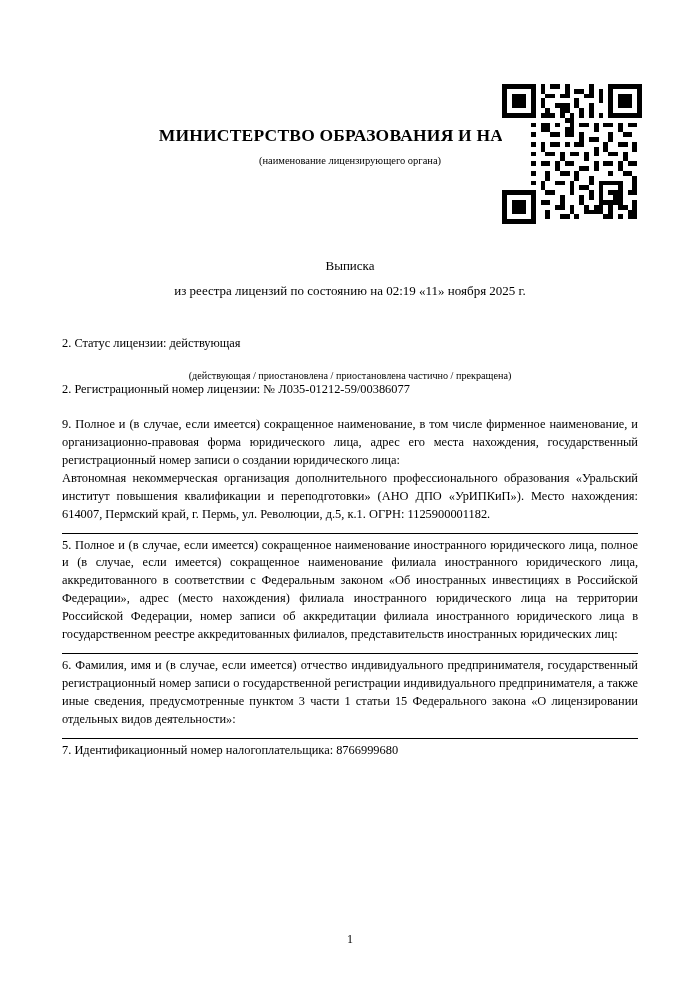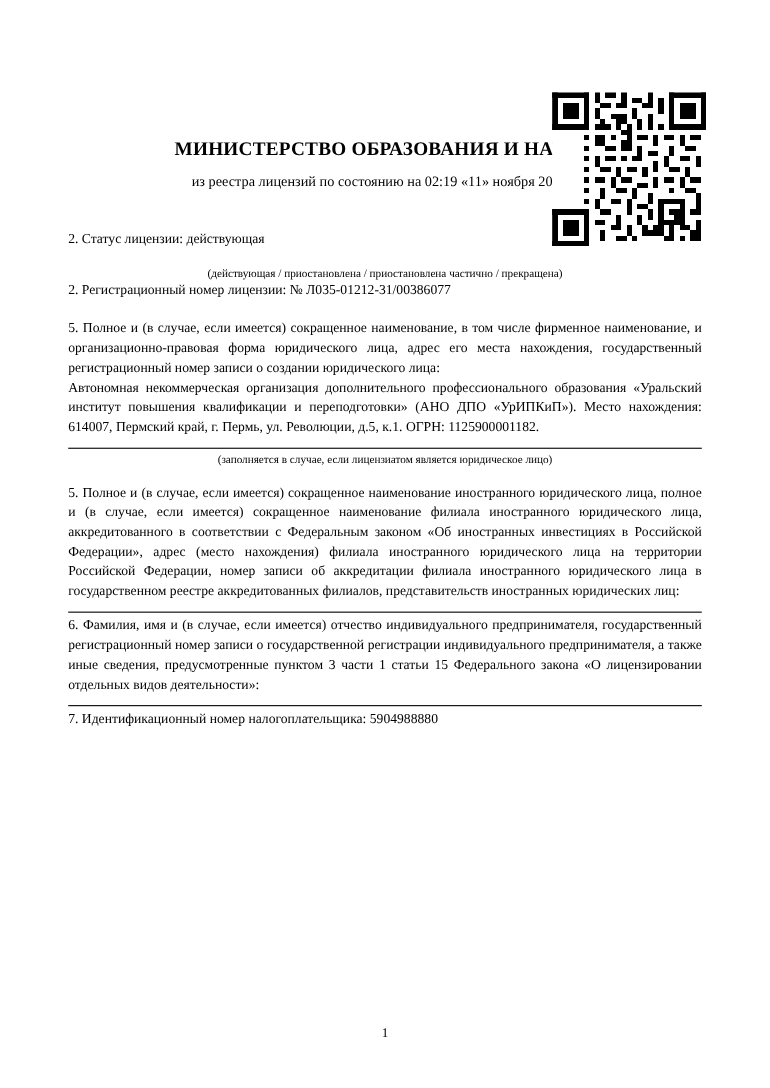--- a/index.html
+++ b/index.html
@@ -234,41 +234,42 @@
         <rect x="26" y="26" width="2" height="2"></rect>
         <rect x="20" y="26" width="1" height="1"></rect>
           <rect x="23" y="22" width="1" height="2"></rect>
       </g>
     </svg>
   </div>
 
   <div class="org-title">
     <div>МИНИСТЕРСТВО ОБРАЗОВАНИЯ И НАУКИ</div>
   </div>
-
+  <div class="org-sub">(наименование лицензирующего органа)</div>
+
+  <div class="doc-title">Выписка</div>
   <div class="doc-subtitle">из реестра лицензий по состоянию на 02:19 «11» ноября 2025 г.</div>
 
   <div class="items">
 
     <div class="item">2. Статус лицензии: действующая</div>
     <div class="note-indent">(действующая / приостановлена / приостановлена частично / прекращена)</div>
 
-    <div class="item">2. Регистрационный номер лицензии: № Л035-01212-31/00386077</div>
-
-
-    <div class="body-text">5. Полное и (в случае, если имеется) сокращенное наименование, в том числе фирменное наименование, и организационно-правовая форма юридического лица, адрес его места нахождения, государственный регистрационный номер записи о создании юридического лица:</div>
+    <div class="item">2. Регистрационный номер лицензии: № Л035-01212-59/00386077</div>
+
+
+    <div class="body-text">9. Полное и (в случае, если имеется) сокращенное наименование, в том числе фирменное наименование, и организационно-правовая форма юридического лица, адрес его места нахождения, государственный регистрационный номер записи о создании юридического лица:</div>
     <div class="body-text">Автономная некоммерческая организация дополнительного профессионального образования «Уральский институт повышения квалификации и переподготовки» (АНО ДПО «УрИПКиП»). Место нахождения: 614007, Пермский край, г. Пермь, ул. Революции, д.5, к.1. ОГРН: 1125900001182.</div>
     <hr class="rule">
-    <div class="note">(заполняется в случае, если лицензиатом является юридическое лицо)</div>
 
     <div class="body-text">5. Полное и (в случае, если имеется) сокращенное наименование иностранного юридического лица, полное и (в случае, если имеется) сокращенное наименование филиала иностранного юридического лица, аккредитованного в соответствии с Федеральным законом «Об иностранных инвестициях в Российской Федерации», адрес (место нахождения) филиала иностранного юридического лица на территории Российской Федерации, номер записи об аккредитации филиала иностранного юридического лица в государственном реестре аккредитованных филиалов, представительств иностранных юридических лиц:</div>
     <hr class="rule">
 
     <div class="body-text">6. Фамилия, имя и (в случае, если имеется) отчество индивидуального предпринимателя, государственный регистрационный номер записи о государственной регистрации индивидуального предпринимателя, а также иные сведения, предусмотренные пунктом 3 части 1 статьи 15 Федерального закона «О лицензировании отдельных видов деятельности»:</div>
     <hr class="rule">
 
-    <div class="item">7. Идентификационный номер налогоплательщика: 5904988880</div>
+    <div class="item">7. Идентификационный номер налогоплательщика: 8766999680</div>
 
   </div>
 
   <div class="page-number">1</div>
 
 </div>
 
 </body></html>

